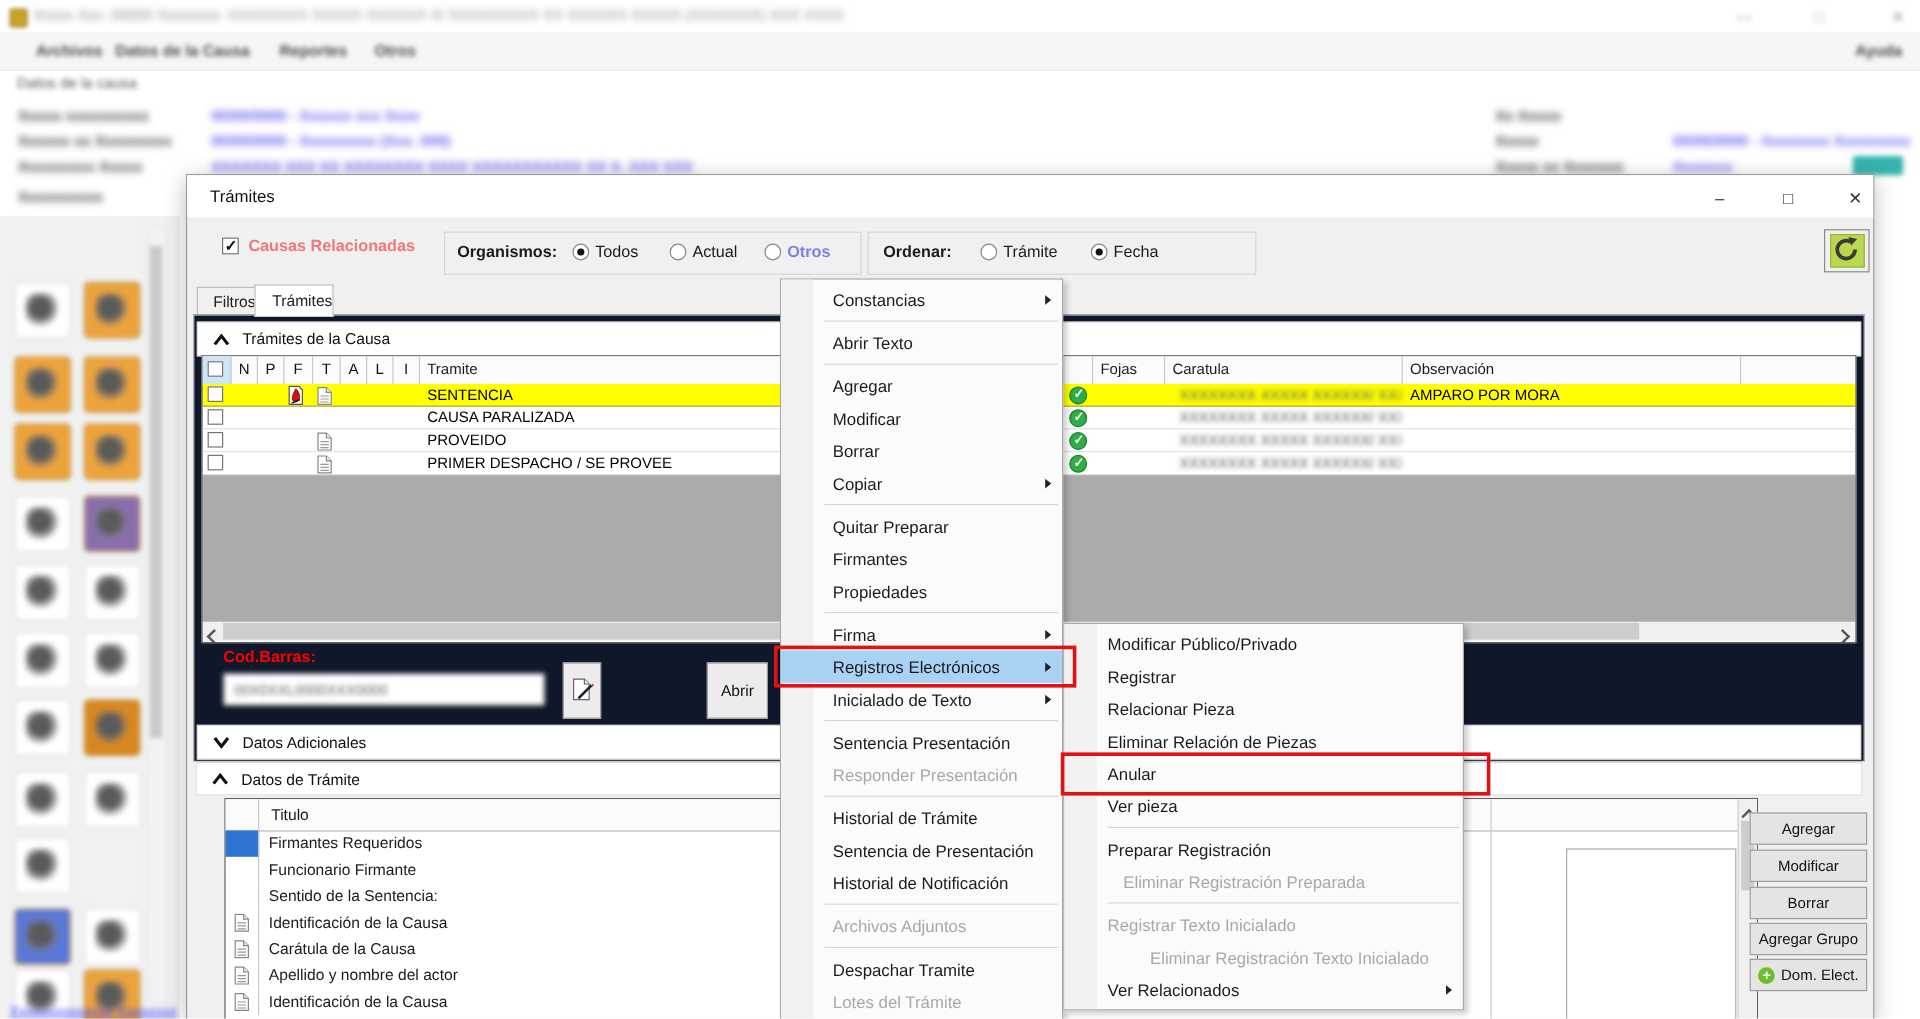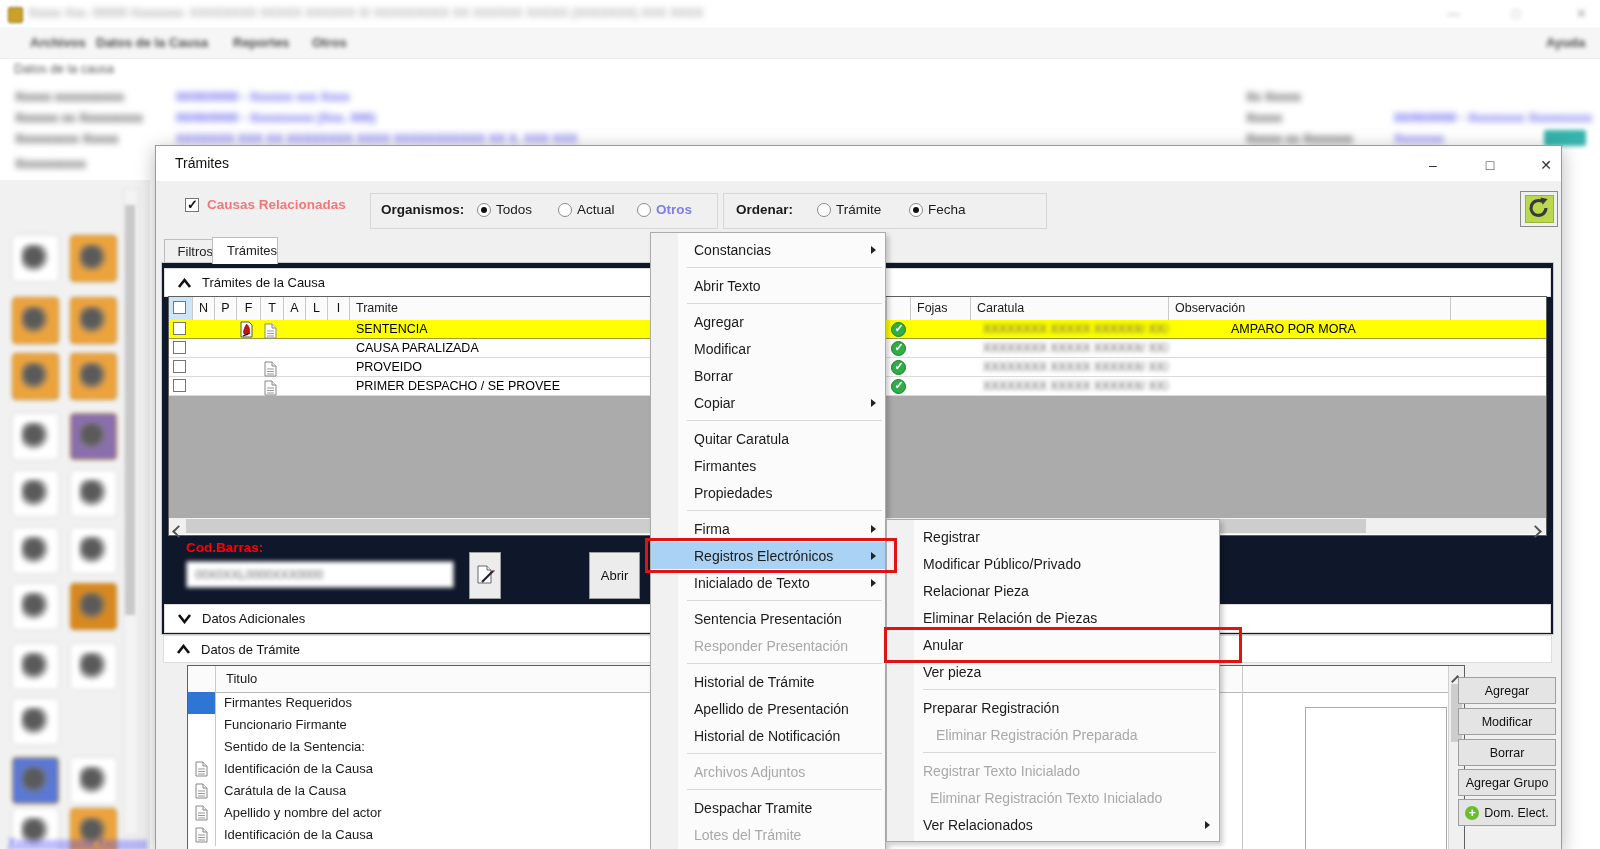--- a/index.html
+++ b/index.html
@@ -281,21 +281,21 @@
           <span class="abs" style="left:95px;top:1px;"><svg class="doc-ic" width="13" height="16" viewBox="0 0 13 16">
                 <path d="M1 1 h7 l4 4 v10 h-11 z" fill="#fdfdfd" stroke="#888"></path>
                 <path d="M8 1 v4 h4" fill="#eee" stroke="#888"></path>
                 <line x1="3" y1="8" x2="10" y2="8" stroke="#999"></line>
                 <line x1="3" y1="10.5" x2="10" y2="10.5" stroke="#999"></line>
                 <line x1="3" y1="13" x2="10" y2="13" stroke="#999"></line>
               </svg></span>
           <div class="abs txt" style="left:181px;width:330px;font-size:12.5px;">SENTENCIA</div>
           <span class="gcheck" style="left:722px;top:2px;"></span>
           <div class="abs txt blur2" style="left:808px;width:185px;font-size:12px;color:#555;">XXXXXXXX XXXXX XXXXXX/ XXX.</div>
-          <div class="abs txt" style="left:1056px;width:275px;font-size:12.5px;">AMPARO POR MORA</div>
+          <div class="abs txt" style="left:1000px;width:275px;font-size:12.5px;">AMPARO POR MORA</div>
         </div>
 
         <div class="trow" style="top:42px;">
           <span class="cb" style="left:4px;top:2px;width:13px;height:13px;"></span>
           <div class="abs txt" style="left:181px;width:330px;font-size:12.5px;">CAUSA PARALIZADA</div>
           <span class="gcheck" style="left:722px;top:2px;"></span>
           <div class="abs txt blur2" style="left:808px;width:185px;font-size:12px;color:#555;">XXXXXXXX XXXXX XXXXXX/ XXX.</div>
         </div>
 
         <div class="trow" style="top:61px;">
@@ -463,21 +463,21 @@
       </div>
     <div class="mi">
         <span>Borrar</span>
       </div>
     <div class="mi">
         <span>Copiar</span>
         <span class="arr"></span>
       </div>
     <div class="msep"></div>
     <div class="mi">
-        <span>Quitar Caratula</span>
+        <span>Quitar Preparar</span>
       </div>
     <div class="mi">
         <span>Firmantes</span>
       </div>
     <div class="mi">
         <span>Propiedades</span>
       </div>
     <div class="msep"></div>
     <div class="mi">
         <span>Firma</span>
@@ -496,44 +496,44 @@
         <span>Sentencia Presentación</span>
       </div>
     <div class="mi disabled">
         <span>Responder Presentación</span>
       </div>
     <div class="msep"></div>
     <div class="mi">
         <span>Historial de Trámite</span>
       </div>
     <div class="mi">
-        <span>Apellido de Presentación</span>
+        <span>Sentencia de Presentación</span>
       </div>
     <div class="mi">
         <span>Historial de Notificación</span>
       </div>
     <div class="msep"></div>
     <div class="mi disabled">
         <span>Archivos Adjuntos</span>
       </div>
     <div class="msep"></div>
     <div class="mi">
         <span>Despachar Tramite</span>
       </div>
     <div class="mi disabled">
         <span>Lotes del Trámite</span>
       </div>
   </div>
 
   <div class="menu" style="left:886px;top:519px;width:334px;z-index:55;">
     <div class="mi" style="padding-left:36px;">
+        <span>Modificar Público/Privado</span>
+      </div>
+    <div class="mi" style="padding-left:36px;">
         <span>Registrar</span>
-      </div>
-    <div class="mi" style="padding-left:36px;">
-        <span>Modificar Público/Privado</span>
       </div>
     <div class="mi" style="padding-left:36px;">
         <span>Relacionar Pieza</span>
       </div>
     <div class="mi" style="padding-left:36px;">
         <span>Eliminar Relación de Piezas</span>
       </div>
     <div class="mi" style="padding-left:36px;">
         <span>Anular</span>
       </div>
@@ -544,21 +544,21 @@
     <div class="mi" style="padding-left:36px;">
         <span>Preparar Registración</span>
       </div>
     <div class="mi disabled" style="padding-left:36px;margin-left:13px;">
         <span>Eliminar Registración Preparada</span>
       </div>
     <div class="msep"></div>
     <div class="mi disabled" style="padding-left:36px;">
         <span>Registrar Texto Inicialado</span>
       </div>
-    <div class="mi disabled" style="">
+    <div class="mi disabled" style="justify-content:center;">
         <span>Eliminar Registración Texto Inicialado</span>
       </div>
     <div class="mi" style="padding-left:36px;">
         <span>Ver Relacionados</span>
         <span class="arr"></span>
       </div>
   </div>
 
   <div class="redbox" style="left:645px;top:538px;width:246px;height:29px;"></div>
   <div class="redbox" style="left:884px;top:627px;width:352px;height:30px;"></div>

